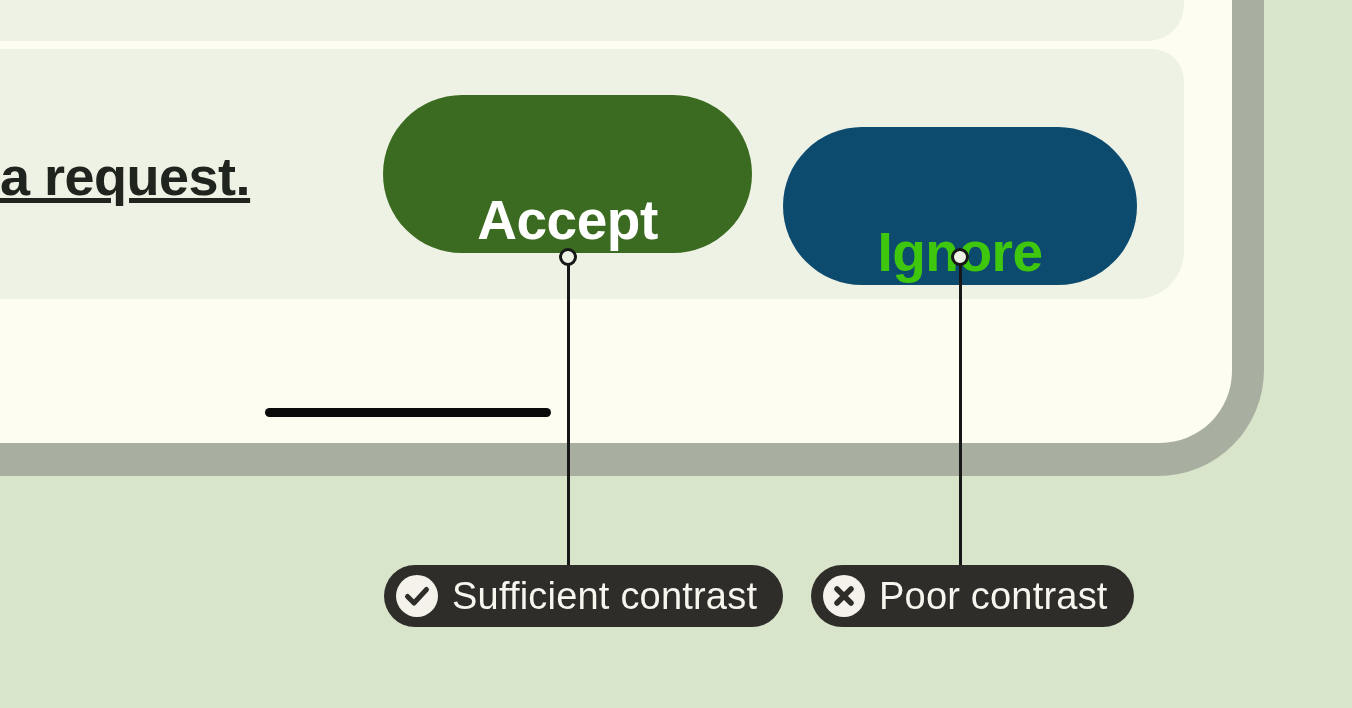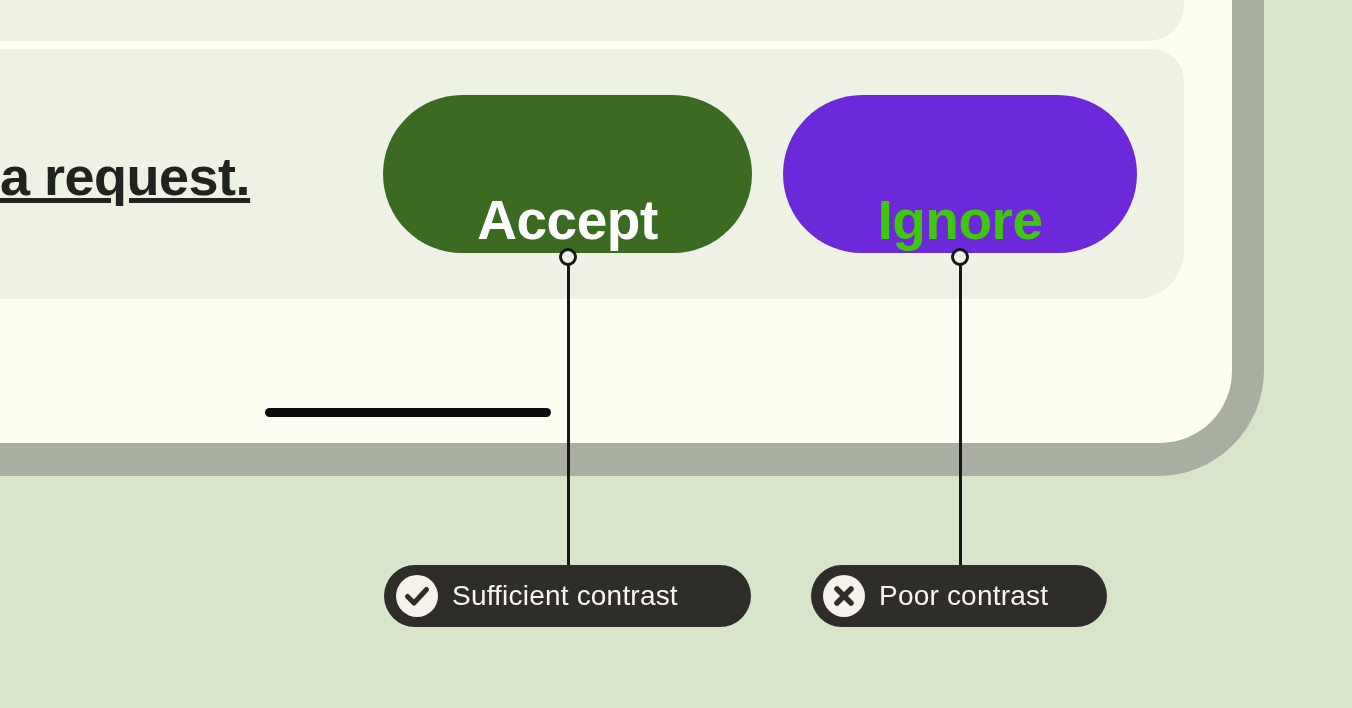--- a/index.html
+++ b/index.html
@@ -76,22 +76,23 @@
   }
   .accept-button {
     left: 383px;
     width: 369px;
     background: #3b6b20;
     color: #ffffff;
   }
   .ignore-button {
     left: 783px;
     width: 354px;
-    background: #6d28d9;
+    background: #0c4a6e;
     color: #3fc70d;
+    margin-top: 32px;
   }
 
   .home-indicator {
     position: absolute;
     left: 265px; top: 408px;
     width: 286px; height: 9px;
     border-radius: 5px;
     background: #0b0b0b;
   }
 
@@ -123,21 +124,21 @@
     position: absolute;
     top: 565px;
     height: 62px;
     border-radius: 31px;
     background: #2e2d2a;
     color: #f7f5ee;
     display: inline-flex;
     align-items: center;
     gap: 14px;
     padding: 0 26px 0 12px;
-    font-size: 28px;
+    font-size: 38px;
     font-weight: 500;
     letter-spacing: 0.2px;
     white-space: nowrap;
     box-sizing: border-box;
   }
   .chip-sufficient { left: 384px; min-width: 367px; }
   .chip-poor { left: 811px; min-width: 296px; align-items: center; }
 
   .chip-icon { width: 42px; height: 42px; flex: 0 0 auto; }
 </style>

